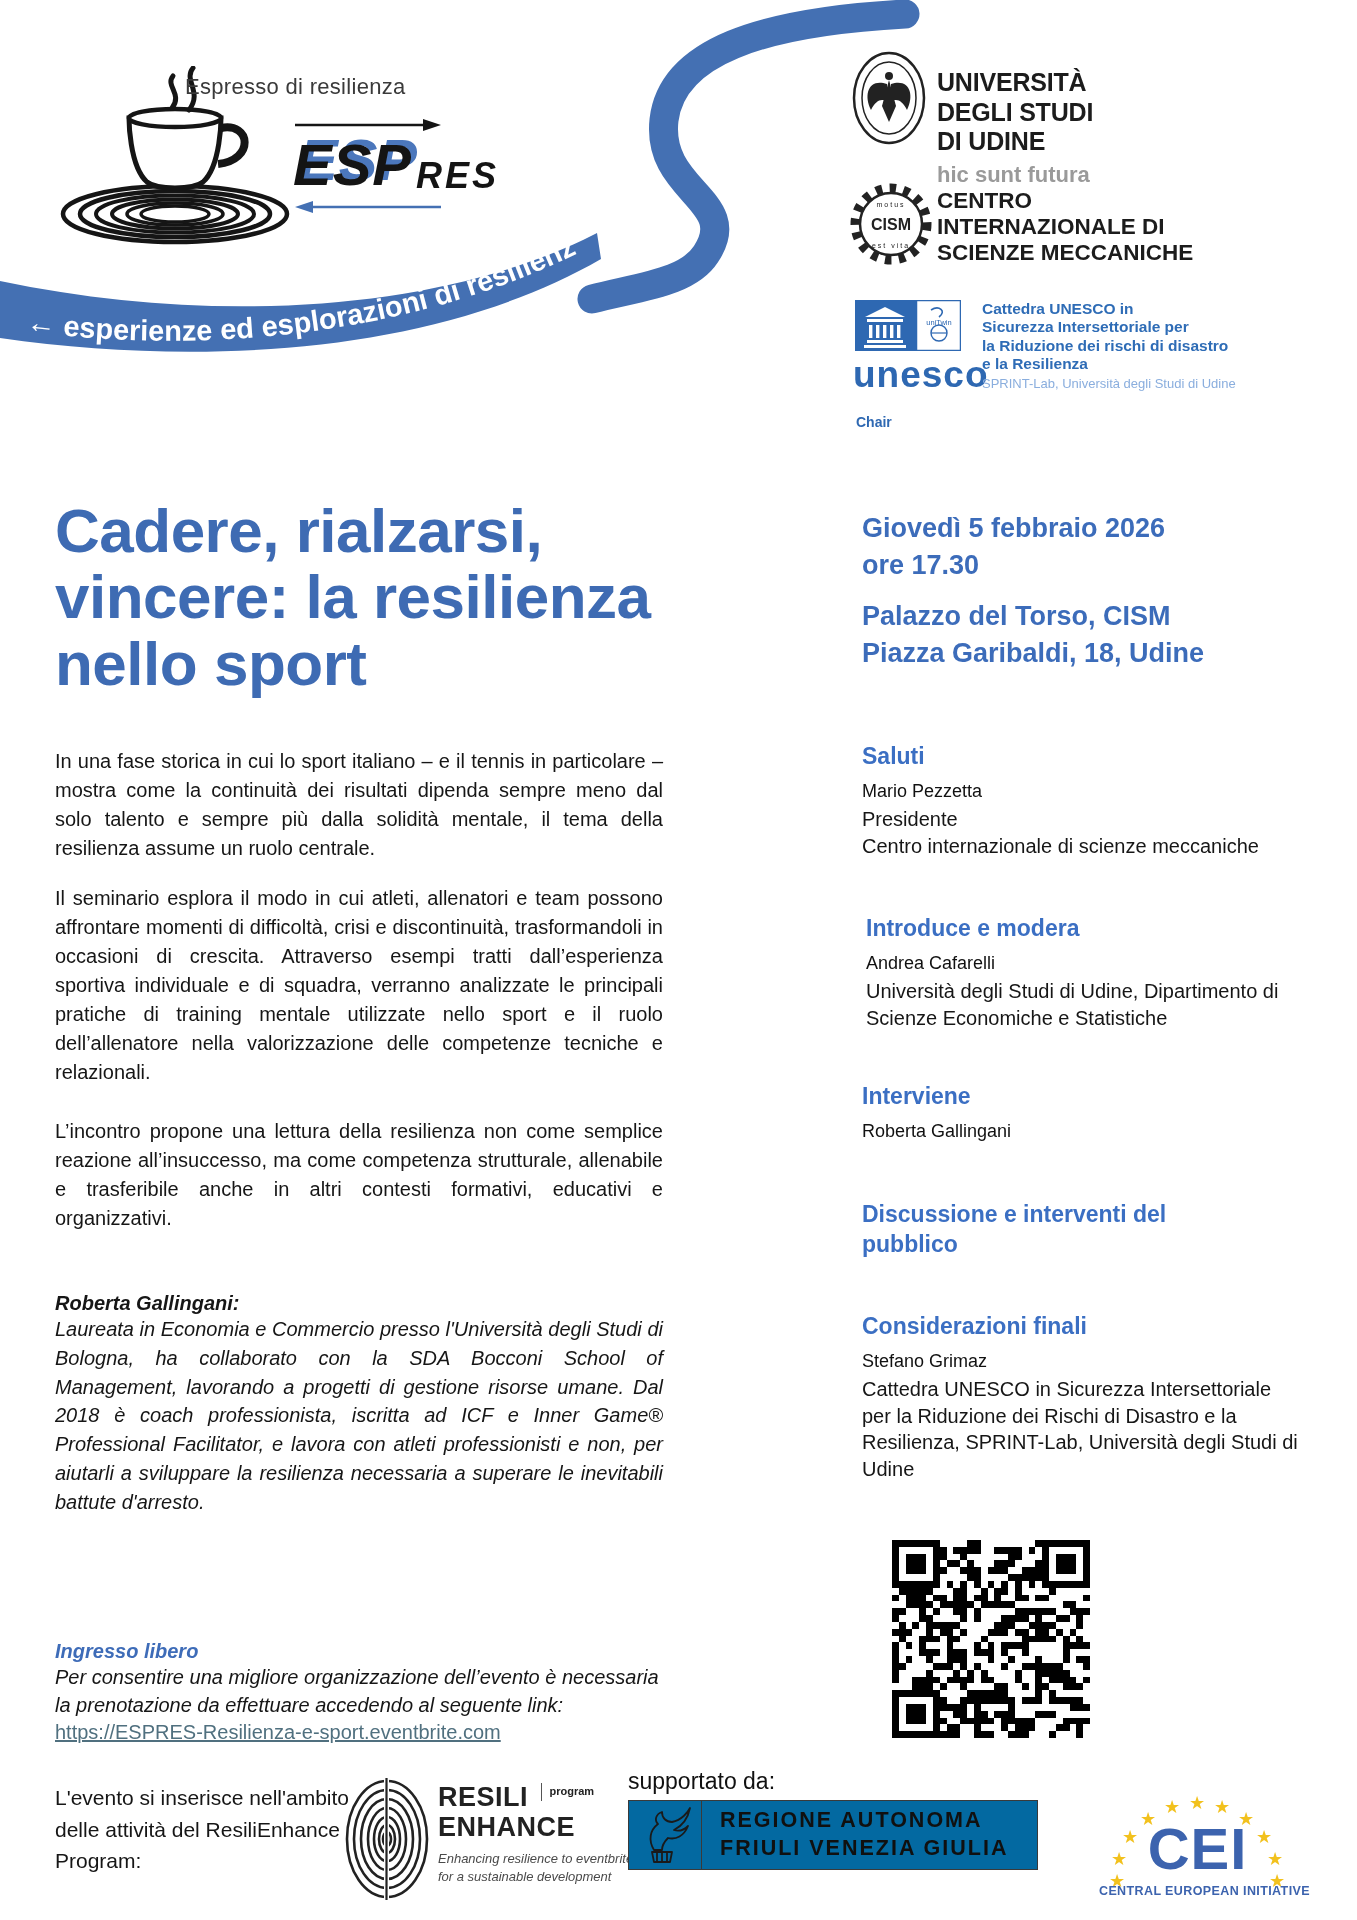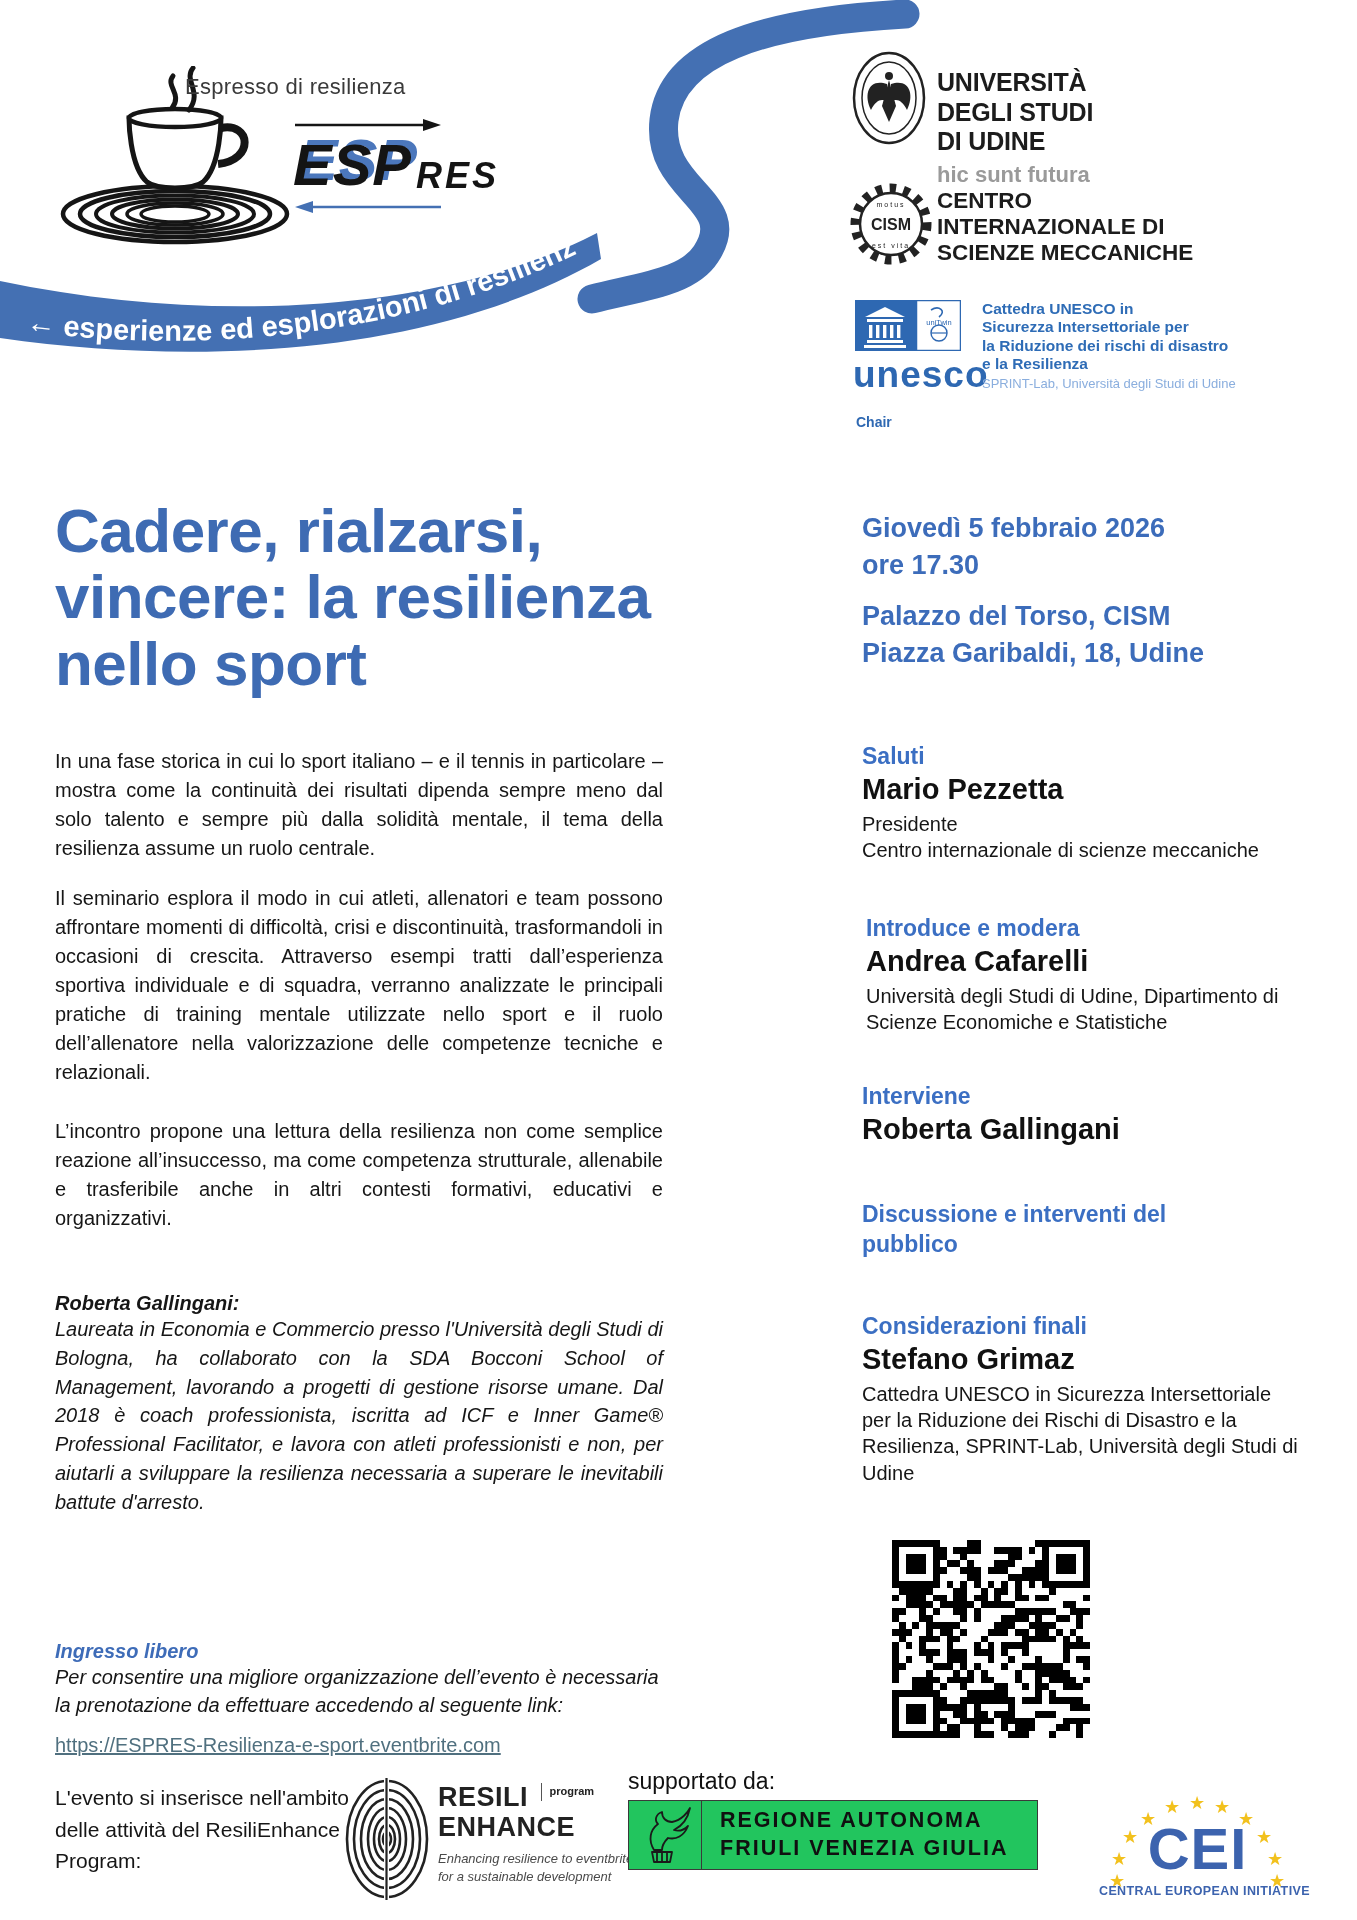--- a/index.html
+++ b/index.html
@@ -22,36 +22,36 @@
   .unesco-lines{font-size:15.5px;font-weight:600;color:#2e6cb6;line-height:1.18;white-space:pre-line;}
   .unesco-sub{font-size:13px;color:#8aaede;margin-top:3px;}
 
   
   .title{font-size:62px;font-weight:bold;color:#3e6bb3;line-height:1.07;letter-spacing:-.5px;}
   .para{font-size:20px;line-height:1.45;text-align:justify;color:#161616;}
   .bio-name{font-size:20px;font-weight:bold;font-style:italic;}
   .bio-text{font-size:20px;font-style:italic;line-height:1.44;text-align:justify;}
   .free{font-size:20px;font-weight:bold;font-style:italic;color:#3e6cb8;}
   .note{font-size:20px;font-style:italic;line-height:1.4;}
-  .link{font-size:20px;color:#50707f;text-decoration:underline;display:inline-block;margin-top:15px;}
+  .link{font-size:20px;color:#50707f;text-decoration:underline;display:inline-block;margin-top:2px;}
   .prog-note{font-size:21px;line-height:1.5;}
 
   
   .when{font-size:27px;font-weight:bold;color:#3c6cba;line-height:1.38;}
   .sec-head{font-size:23px;font-weight:bold;color:#3b6fc3;line-height:1.3;}
-  .sec-name{font-size:29px;font-weight:bold;color:#111;line-height:1.2;}
+  .sec-name{font-size:18px;font-weight:normal;color:#111;margin-top:9px;line-height:1.2;}
   .sec-detail{font-size:20px;line-height:1.32;margin-top:4px;white-space:pre-line;}
 
   
   .resili-word{font-size:27px;font-weight:bold;color:#222;line-height:1.1;letter-spacing:.5px;}
   .resili-badge{font-size:11px;font-weight:bold;color:#222;border-left:1.5px solid #555;
                 padding-left:7px;margin-left:9px;vertical-align:top;display:inline-block;line-height:1.6;}
   .resili-tag{font-size:13px;font-style:italic;color:#4a4a4a;line-height:1.35;margin-top:8px;}
   .supported{font-size:23px;color:#111;}
-  .fvg-box{display:flex;border:1.5px solid #3a3a3a;background:#22c55e;align-items:stretch;}
+  .fvg-box{display:flex;border:1.5px solid #3a3a3a;background:#0369a1;align-items:stretch;}
   .fvg-eagle-cell{width:72px;border-right:1.5px solid #3a3a3a;display:flex;align-items:center;justify-content:center;}
   .fvg-text{font-size:21.5px;font-weight:bold;letter-spacing:2px;line-height:1.3;color:#101010;
             display:flex;flex-direction:column;justify-content:center;padding:0 18px;white-space:pre-line;}
   .cei-wrap{width:225px;height:140px;}
   .cei-star{position:absolute;color:#f2c11d;font-size:18px;line-height:1;}
   .cei-acr{position:absolute;left:0;right:0;top:52px;text-align:center;
            font-size:58px;font-weight:bold;color:#3c63ae;letter-spacing:1px;line-height:1;}
   .cei-cap{position:absolute;left:0;right:0;top:116px;text-align:right;
            font-size:12.5px;font-weight:bold;color:#3c63ae;letter-spacing:.4px;}
 </style>

